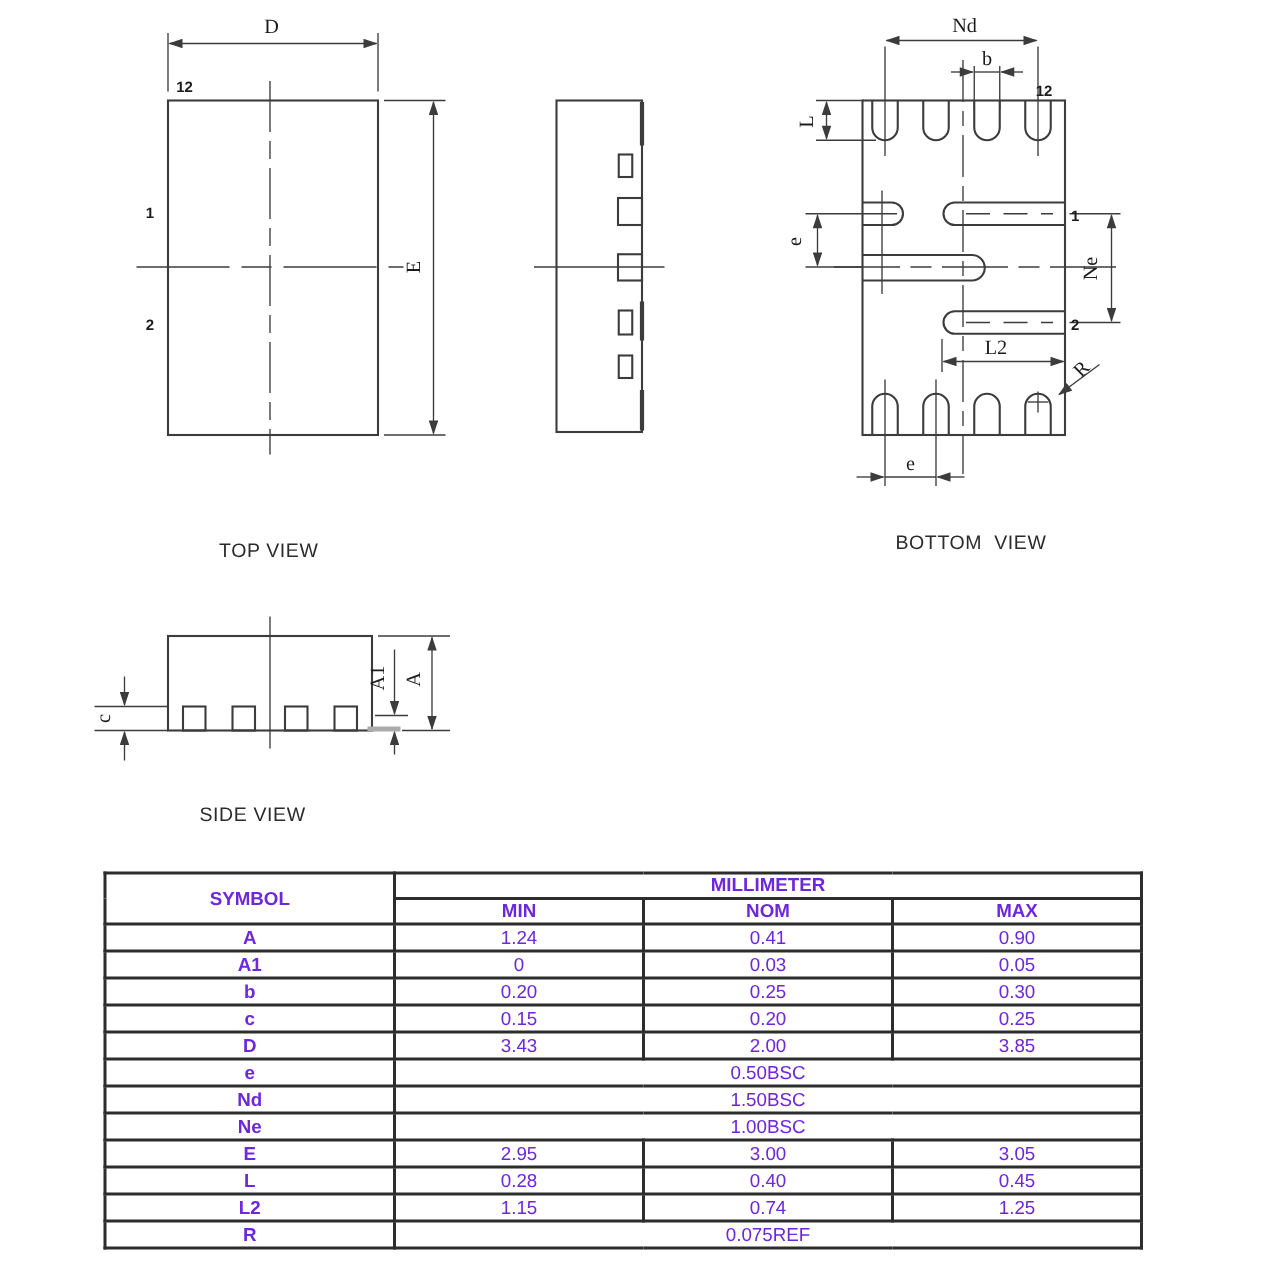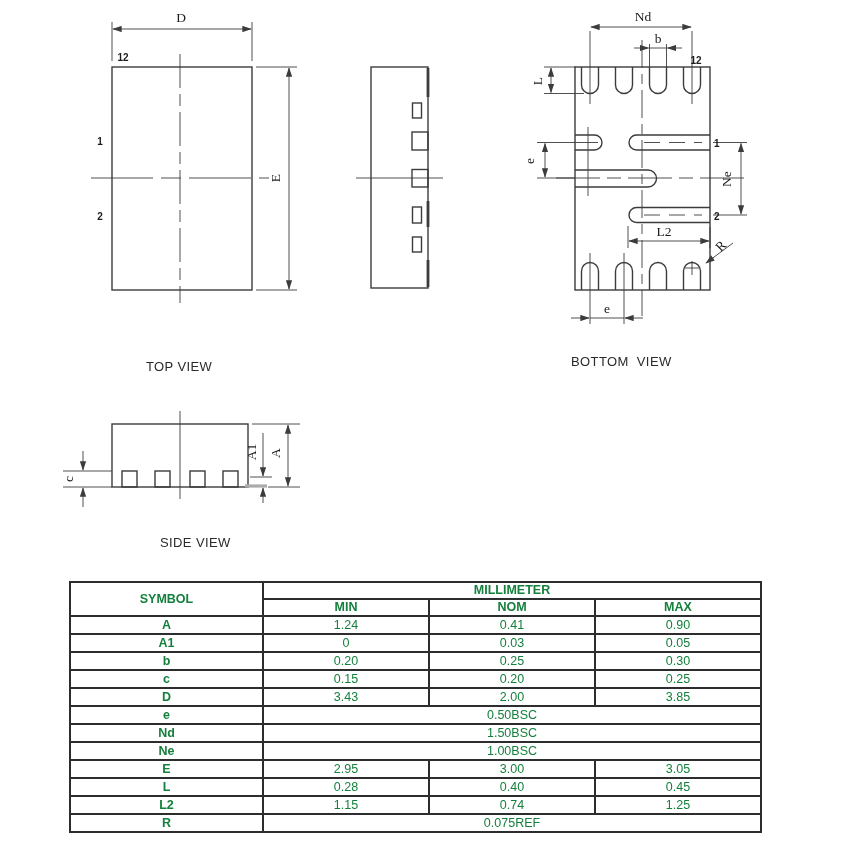--- a/index.html
+++ b/index.html
@@ -10,21 +10,21 @@
   svg .ln{stroke:#3c3c3c;fill:none;stroke-width:1.4;}
   svg .thin{stroke-width:0.9;}
   svg .thick{stroke-width:2.8;}
   svg .gray{stroke:#ababab;stroke-width:3.2;fill:none;}
   svg text{fill:#1c1c1c;}
   svg .dimtxt{font-family:"Liberation Serif",serif;font-size:13.5px;}
   svg .pintxt{font-family:"Liberation Sans",sans-serif;font-size:10px;font-weight:bold;}
   .caption{position:absolute;font-size:13px;color:#2b2b2b;letter-spacing:.4px;white-space:pre;}
   
   table.dims{position:absolute;left:69px;top:581px;width:691px;border-collapse:collapse;
-             table-layout:fixed;color:#15803d;}
+             table-layout:fixed;color:#6d28d9;}
   table.dims td{border:2px solid #2d2d2d;text-align:center;vertical-align:middle;
                 font-size:12.5px;height:14px;padding:1px 0;line-height:1.05;}
   table.dims .hdr{font-weight:bold;}
   table.dims .sym{font-weight:bold;}
   table.dims tr.hr1 td{height:10px;}
   table.dims tr.hr2 td{height:13px;}
 </style>
 </head>
 <body>
 
@@ -195,22 +195,22 @@
     <g>
       <line class="ln thin" x1="252" y1="424" x2="300" y2="424"></line>
       <line class="ln thin" x1="268" y1="487" x2="300" y2="487"></line>
       <line class="ln thin" x1="288" y1="425" x2="288" y2="486" marker-start="url(#arr)" marker-end="url(#arr)"></line>
       <text class="dimtxt" x="280" y="453" text-anchor="middle" transform="rotate(-90 280 453)">A</text>
     </g>
   </g>
 </svg>
 
 <div class="caption" style="left:146px;top:359px">TOP VIEW</div>
-<div class="caption" style="left:571px;top:354px">BOTTOM  VIEW</div>
-<div class="caption" style="left:160px;top:535px">SIDE VIEW</div>
+<div class="caption" style="left:597px;top:354px">BOTTOM  VIEW</div>
+<div class="caption" style="left:133px;top:535px">SIDE VIEW</div>
 
 <table class="dims">
   <colgroup>
         <col style="width:193px">
         <col style="width:166px">
         <col style="width:166px">
         <col style="width:166px">
       </colgroup>
   <tbody>
     <tr class="hr1">

